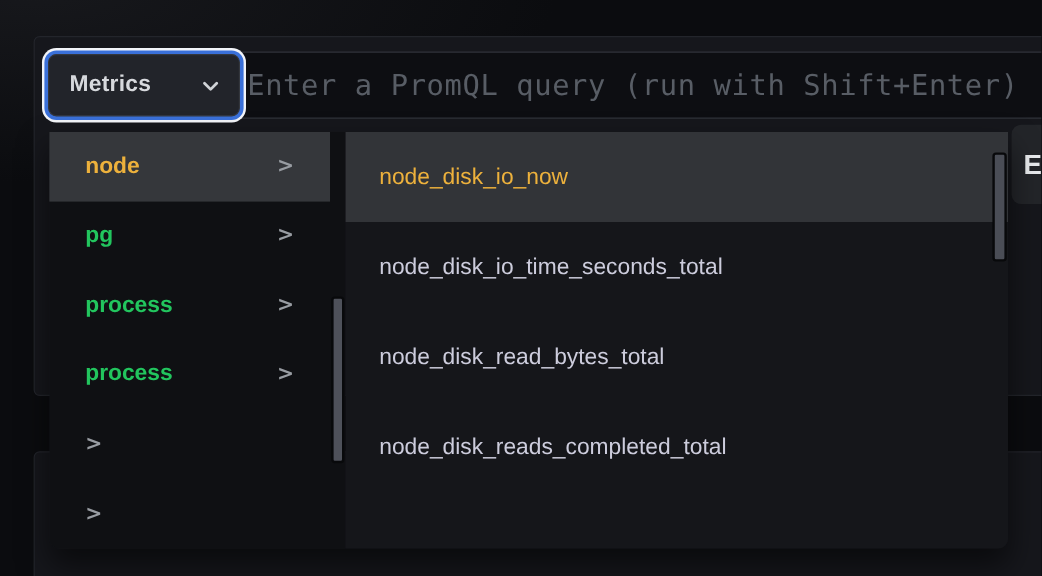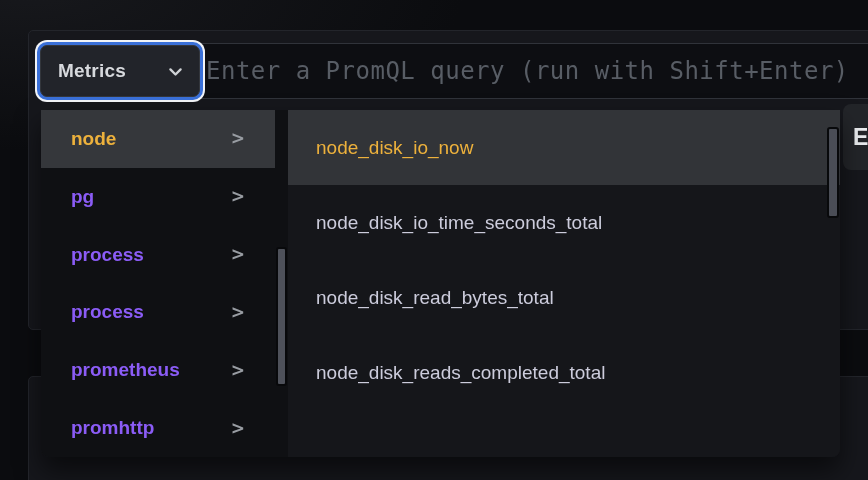--- a/index.html
+++ b/index.html
@@ -58,21 +58,21 @@
   }
   #categories-col{width:247px;background:#0f1013;position:relative;flex:none;}
   #metrics-col{flex:1;background:#15161a;position:relative;}
 
   .cat-row{
     width:234px;height:57.83px;box-sizing:border-box;
     display:flex;align-items:center;justify-content:space-between;
     padding:0 30px;cursor:pointer;
   }
   .cat-row.selected{background:#35373b;}
-  .cat-row .cat-label{color:#8b5cf6;font-size:19px;font-weight:600;}
+  .cat-row .cat-label{color:#22c55e;font-size:19px;font-weight:600;}
   .cat-row.selected .cat-label{color:#edb13c;text-align:right;}
   .cat-row .cat-chevron{
     color:#989ca2;font-size:17px;font-weight:700;
     font-family:"DejaVu Sans",sans-serif;line-height:1;
   }
 
   .metric-row{
     height:75px;box-sizing:border-box;display:flex;align-items:center;
     padding:0 28px;cursor:pointer;color:#ccccdc;font-size:19px;font-weight:400;
     white-space:nowrap;
@@ -121,25 +121,23 @@
         </div>
         <div class="cat-row">
           <span class="cat-label">process</span>
           <span class="cat-chevron">&gt;</span>
         </div>
         <div class="cat-row">
           <span class="cat-label">process</span>
           <span class="cat-chevron">&gt;</span>
         </div>
         <div class="cat-row">
-          <span class="cat-label">prometheus</span>
           <span class="cat-chevron">&gt;</span>
         </div>
         <div class="cat-row">
-          <span class="cat-label">promhttp</span>
           <span class="cat-chevron">&gt;</span>
         </div>
         <div id="categories-scrollbar" class="scroll-thumb"></div>
     </div>
     <div id="metrics-col">
       <div class="metric-row selected">node_disk_io_now</div>
         <div class="metric-row">node_disk_io_time_seconds_total</div>
         <div class="metric-row">node_disk_read_bytes_total</div>
         <div class="metric-row">node_disk_reads_completed_total</div>
         <div id="metrics-scrollbar" class="scroll-thumb"></div>

